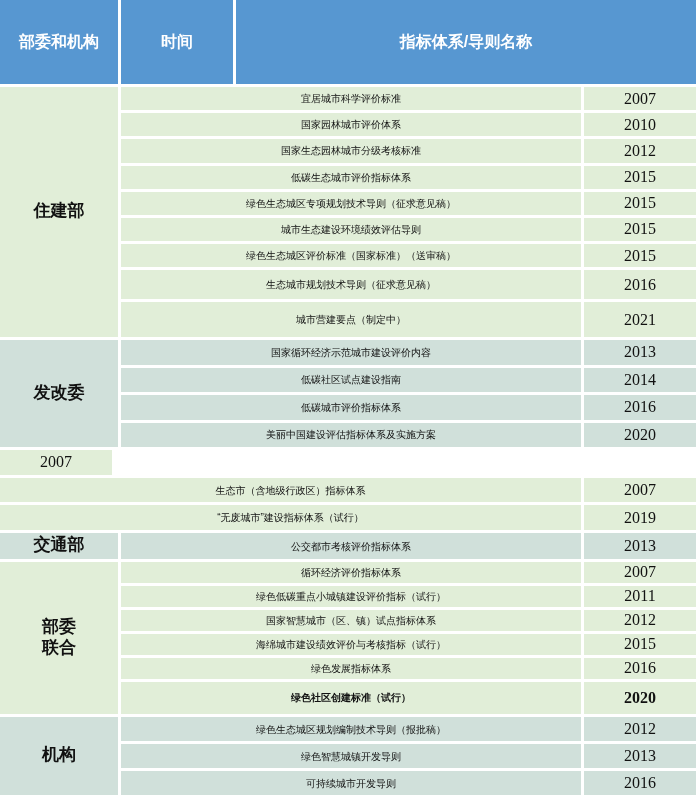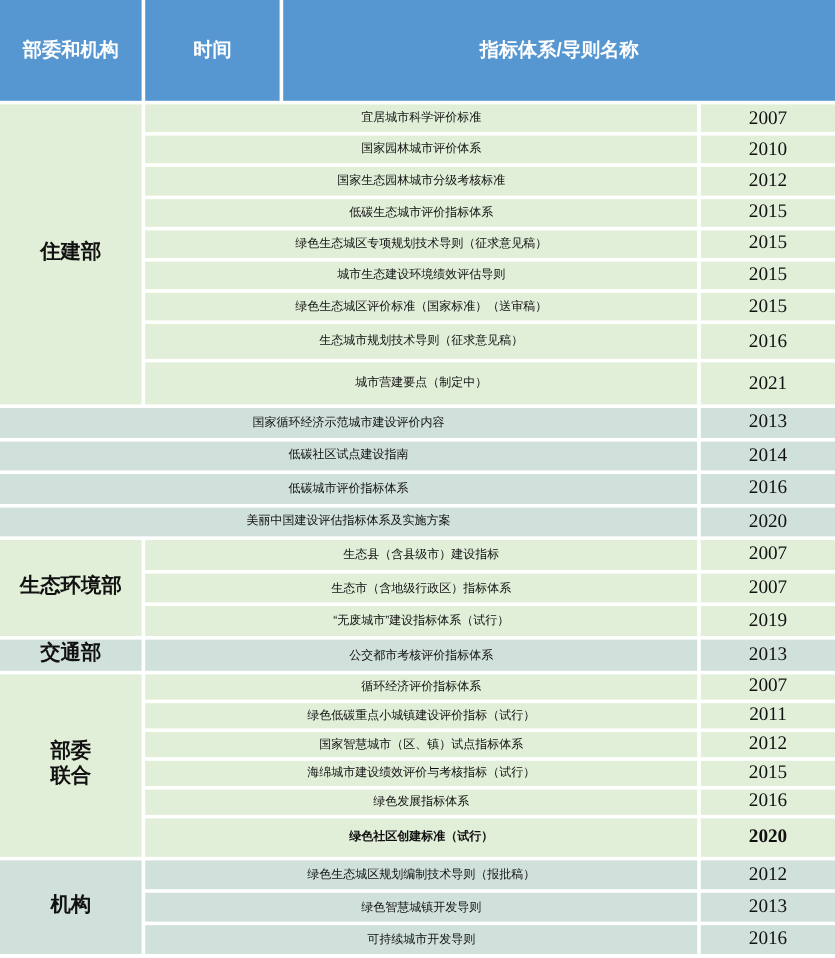--- a/index.html
+++ b/index.html
@@ -88,44 +88,43 @@
             <div class="name-cell">生态城市规划技术导则（征求意见稿）</div>
             <div class="year-cell">2016</div>
           </div>
           <div class="row">
             <div class="name-cell">城市营建要点（制定中）</div>
             <div class="year-cell">2021</div>
           </div>
         </div>
       </div>
       <div class="group tint-teal" data-gi="1" style="flex: 0 0 107px;">
+        <div class="agency-cell">发改委</div>
         <div class="rows">
           <div class="row">
             <div class="name-cell">国家循环经济示范城市建设评价内容</div>
             <div class="year-cell">2013</div>
           </div>
           <div class="row">
             <div class="name-cell">低碳社区试点建设指南</div>
             <div class="year-cell">2014</div>
           </div>
           <div class="row">
             <div class="name-cell">低碳城市评价指标体系</div>
             <div class="year-cell">2016</div>
           </div>
           <div class="row">
             <div class="name-cell">美丽中国建设评估指标体系及实施方案</div>
             <div class="year-cell">2020</div>
           </div>
         </div>
       </div>
       <div class="group tint-green" data-gi="2" style="flex: 0 0 80px;">
-        <div class="agency-cell">生态环境部</div>
         <div class="rows">
           <div class="row">
-            <div class="name-cell">生态县（含县级市）建设指标</div>
             <div class="year-cell">2007</div>
           </div>
           <div class="row">
             <div class="name-cell">生态市（含地级行政区）指标体系</div>
             <div class="year-cell">2007</div>
           </div>
           <div class="row">
             <div class="name-cell">“无废城市”建设指标体系（试行）</div>
             <div class="year-cell">2019</div>
           </div>

